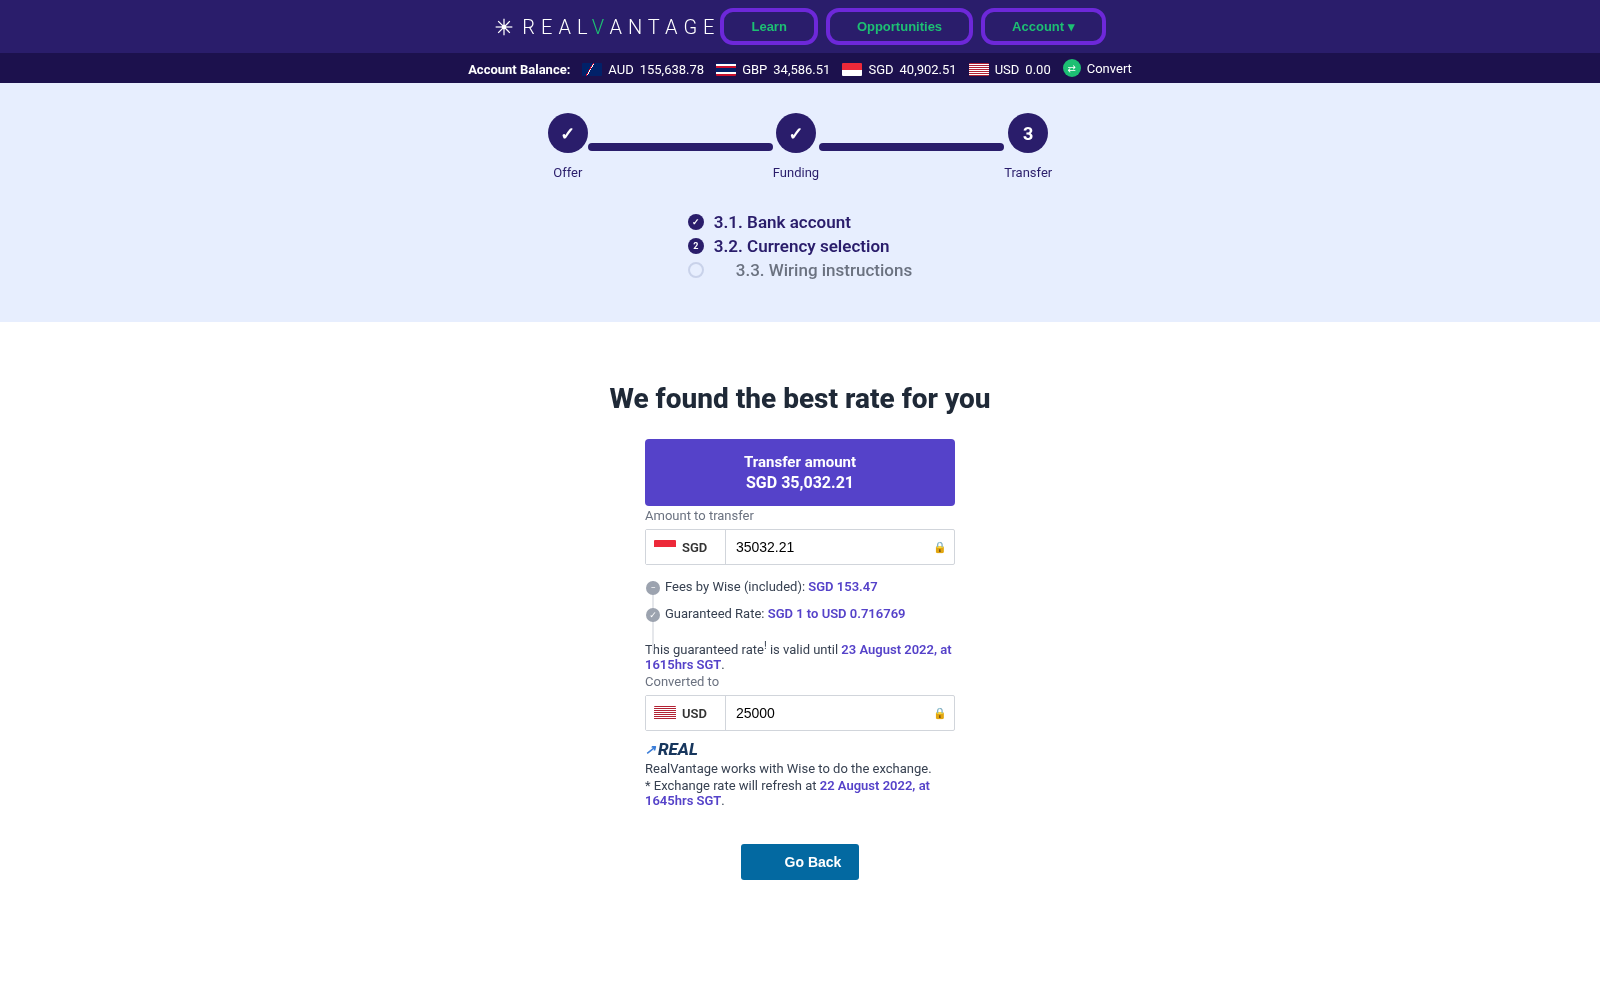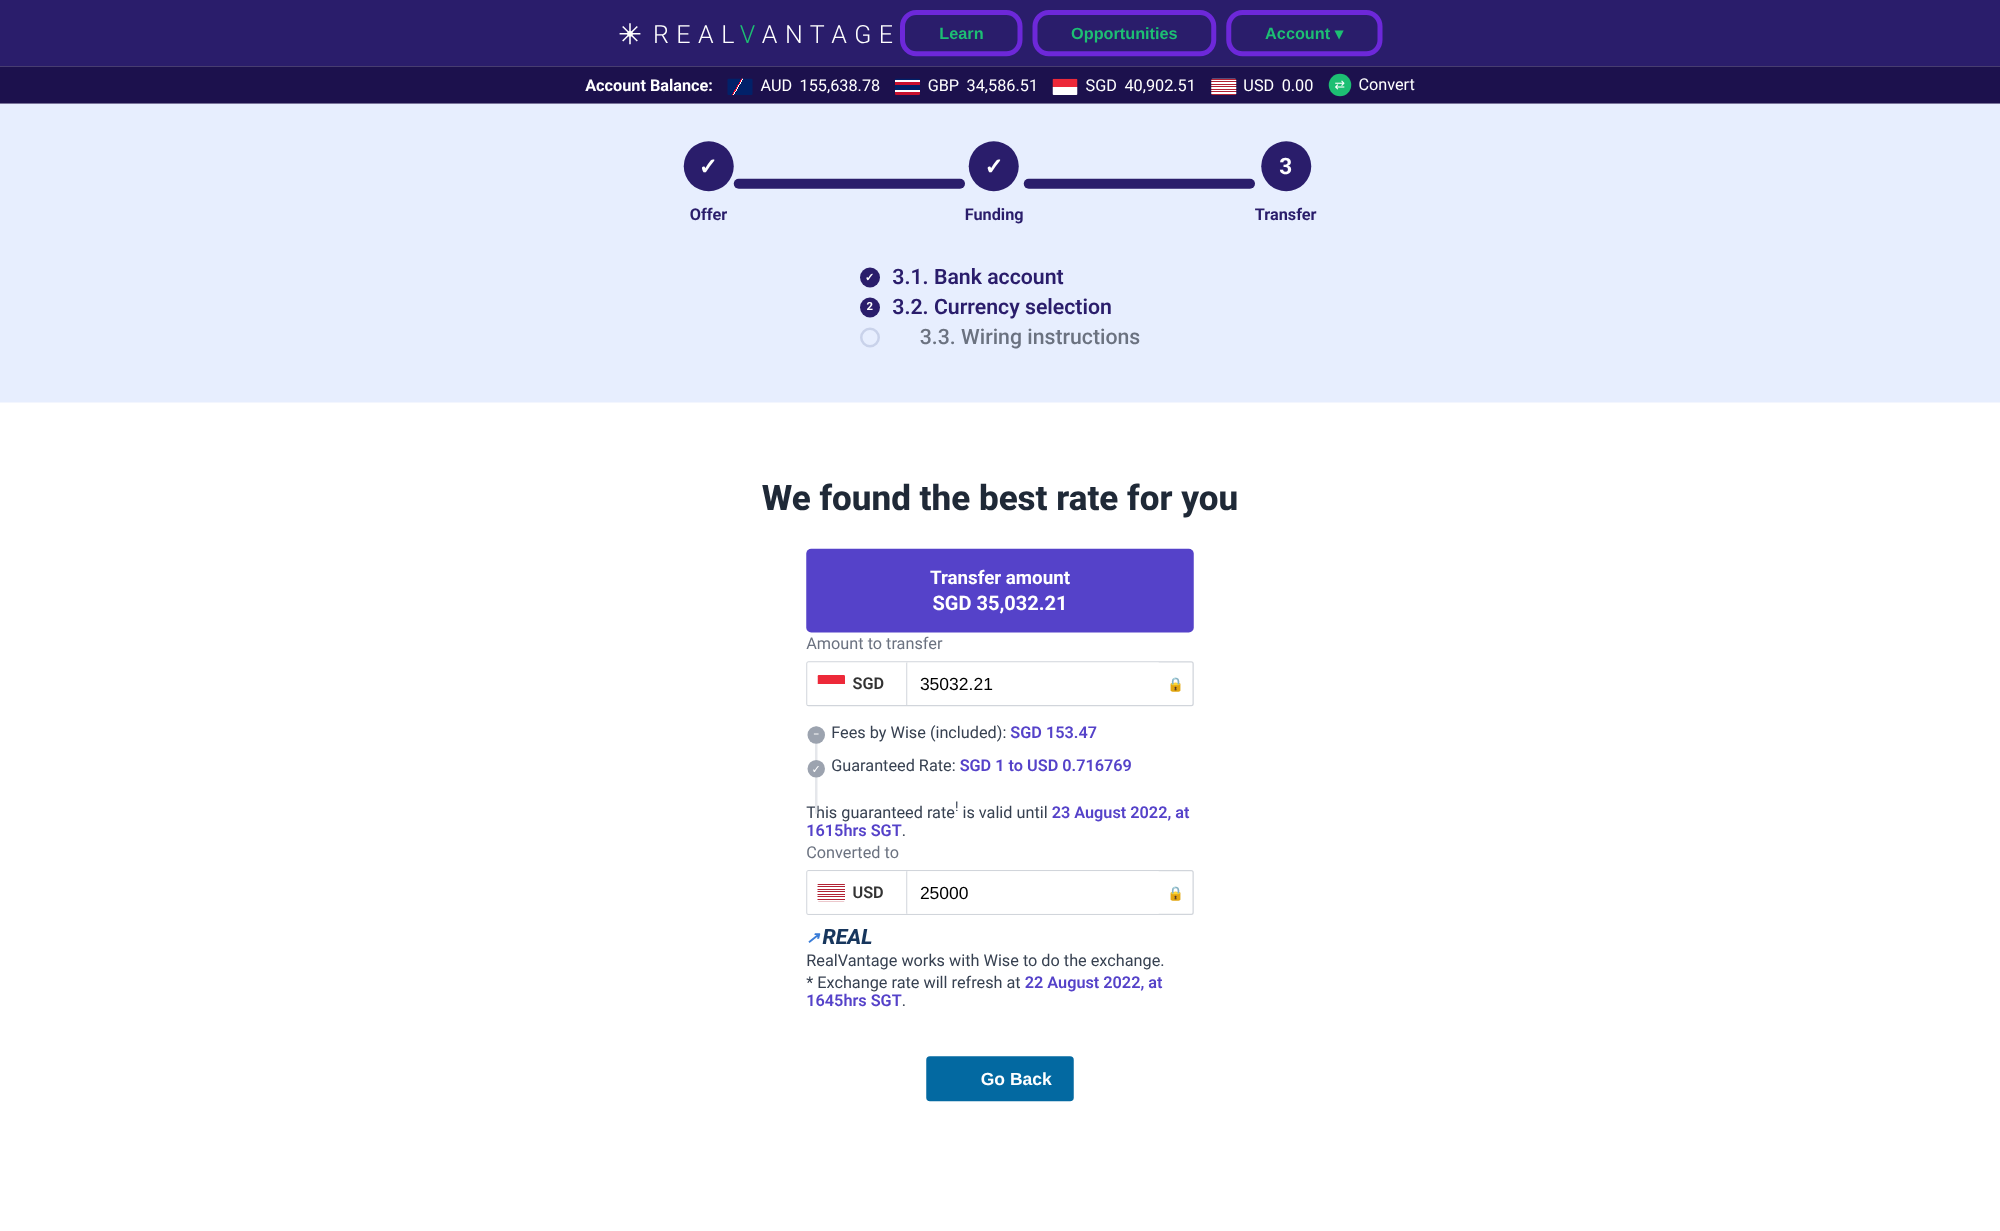--- a/index.html
+++ b/index.html
@@ -25,21 +25,21 @@
   .flag-sgd::before { content:''; position:absolute; inset:0; background:linear-gradient(#ed2939 50%, #fff 50%); }
   .flag-usd { background: repeating-linear-gradient(#b22234 0, #b22234 1px, #fff 1px, #fff 2px); position:relative; }
   .convert-pill { background: #1dbf73; width: 18px; height: 18px; border-radius: 50%; display: inline-flex; align-items: center; justify-content: center; font-size: 10px; color:#fff; }
 
   
   .stepper-section { background: #e7eefe; padding: 30px 0 40px; }
   .stepper { display: flex; align-items: center; justify-content: center; gap: 0; }
   .step { display: flex; flex-direction: column; align-items: center; position: relative; }
   .step-circle { width: 40px; height: 40px; border-radius: 50%; display: flex; align-items: center; justify-content: center; color: #fff; font-weight: 700; font-size: 18px; background: #2a1d6b; }
   .step-circle.check::after { content: '✓'; }
-  .step-label { margin-top: 12px; font-size: 13px; font-weight: 700; color: #2a1d6b; }
+  .step-label { margin-top: 12px; font-size: 13px; font-weight: 400; color: #2a1d6b; }
   .step-line { width: 185px; height: 8px; background: #2a1d6b; border-radius: 4px; }
 
   .substeps { margin: 30px auto 0; width: fit-content; }
   .substep { display: flex; align-items: center; gap: 10px; font-size: 17px; color: #2a1d6b; font-weight: 600; padding: 2px 0; }
   .substep-bullet { width: 16px; height: 16px; border-radius: 50%; display: flex; align-items: center; justify-content: center; font-size: 9px; color: #fff; flex-shrink: 0; }
   .bullet-done { background: #2a1d6b; }
   .bullet-done::after { content: '✓'; font-size: 9px; }
   .bullet-active { background: #2a1d6b; font-weight: 700; }
   .bullet-active::after { content: '2'; font-size: 9px; }
   .bullet-pending { border: 2px solid #c9d2ea; background: transparent; }

